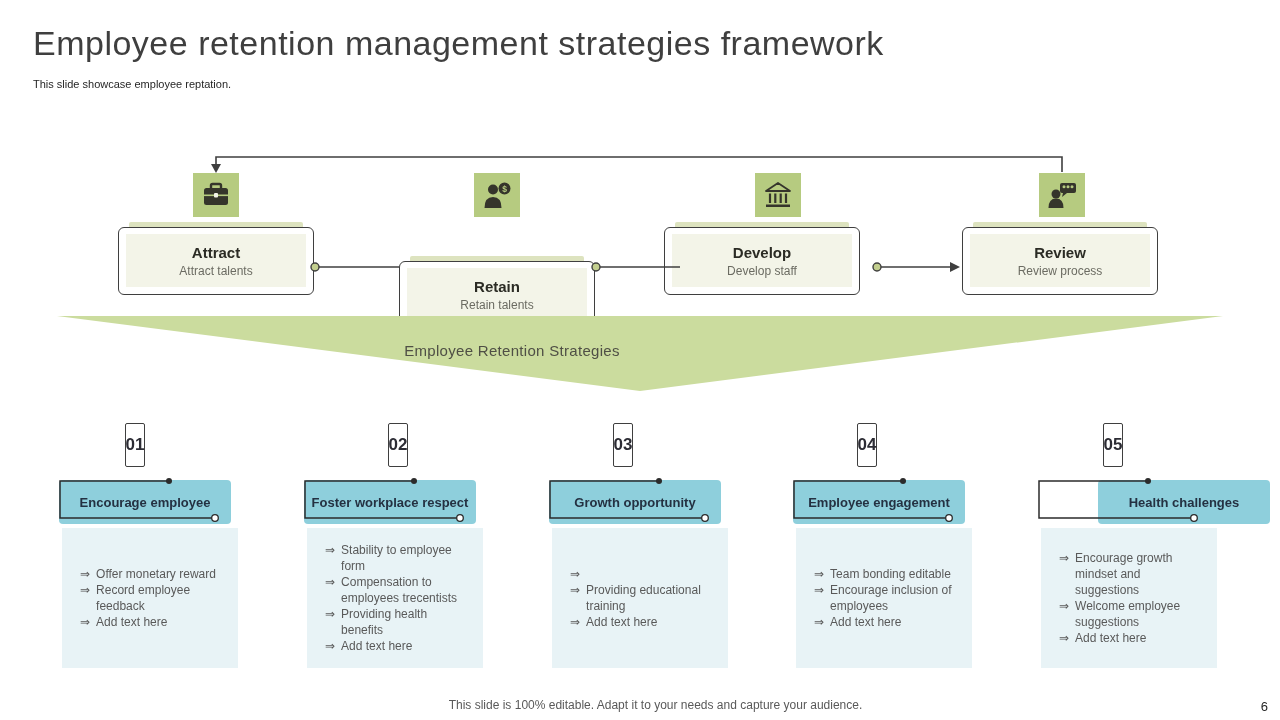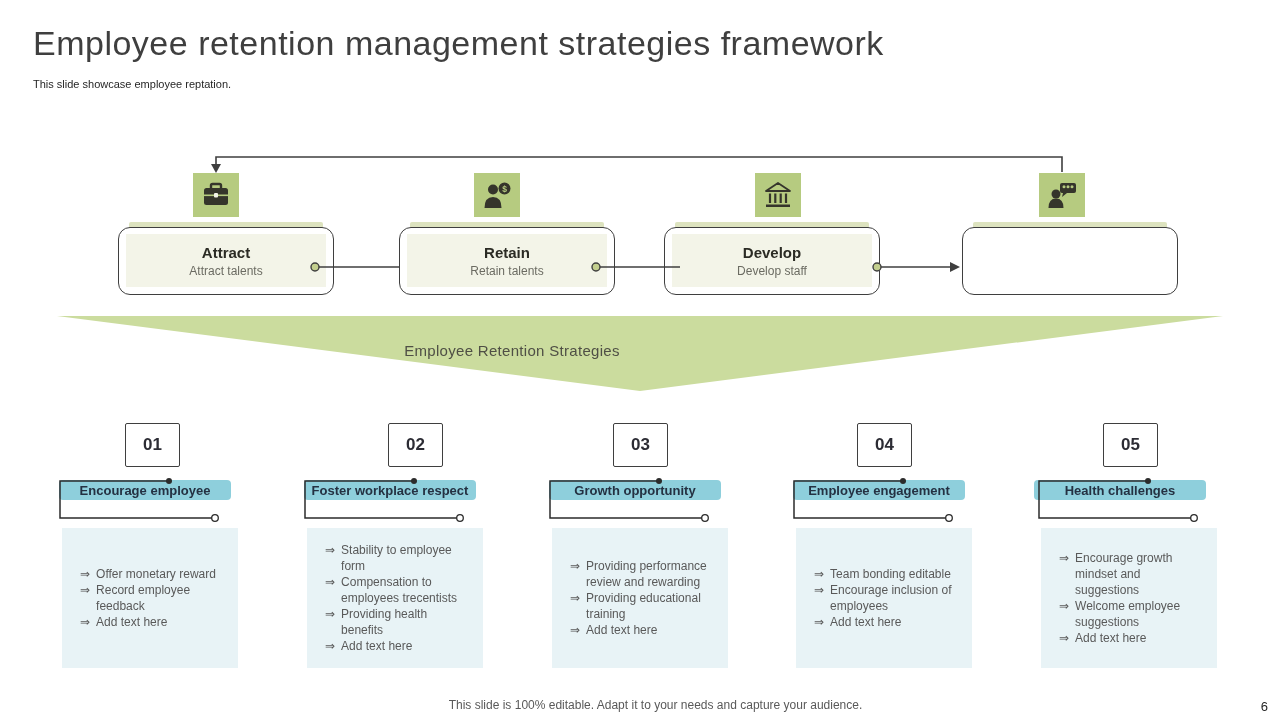--- a/index.html
+++ b/index.html
@@ -6,42 +6,42 @@
   body{width:1280px;height:720px;position:relative;background:#ffffff;
        font-family:"Liberation Sans", sans-serif;overflow:hidden;}
 
   .abs{position:absolute;}
 
   
   #page-title{left:33px;top:24px;font-size:34px;letter-spacing:.5px;color:#3f3f3f;font-weight:400;}
   #page-subtitle{left:33px;top:78px;font-size:11px;color:#262626;}
 
   
-  .stage-box{top:227px;width:216px;height:68px;background:#ffffff;
-             border:1.5px solid #3f3f3f;border-radius:12px;box-sizing:border-box;}
+  .stage-box{top:227px;width:196px;height:68px;background:#ffffff;
+             border:1.5px solid #3f3f3f;border-radius:6px;box-sizing:border-box;}
   .stage-strip{position:absolute;top:-6px;left:10px;right:10px;height:8px;
                background:#dde3bf;border-radius:2px;z-index:-1;}
   .stage-inner{position:absolute;left:7px;right:7px;top:6px;bottom:7px;background:#f3f4e8;
                display:flex;flex-direction:column;align-items:center;justify-content:center;gap:3px;}
   .stage-title{font-size:15px;font-weight:bold;color:#2b2b24;}
   .stage-sub{font-size:12px;color:#6b6b62;}
 
   
   .icon-sq{top:173px;width:46px;height:44px;background:#b6cb80;
            display:flex;align-items:center;justify-content:center;}
 
   
   #funnel-label{top:342px;left:0;width:1024px;text-align:center;
                 font-size:15px;color:#4f4f45;letter-spacing:.3px;}
 
   
-  .num-box{top:423px;width:55px;height:44px;background:#fff;border:1.5px solid #3f3f3f;
+  .num-box{top:423px;width:20px;height:44px;background:#fff;border:1.5px solid #3f3f3f;
            border-radius:2px;box-sizing:border-box;display:flex;align-items:center;
            justify-content:center;font-size:17px;font-weight:bold;color:#2c2c34;}
-  .hdr{top:480px;width:172px;height:20px;background:#8ecfdc;border-radius:4px;
+  .hdr{top:480px;width:172px;height:44px;background:#8ecfdc;border-radius:4px;
        display:flex;align-items:center;justify-content:center;
        font-size:13px;font-weight:bold;color:#243142;z-index:1;}
   .content{top:528px;width:176px;height:140px;background:#e8f3f6;box-sizing:border-box;
            padding:6px 8px 6px 18px;display:flex;flex-direction:column;justify-content:center;
            font-size:12px;line-height:16px;color:#595959;}
   .item{display:flex;gap:6px;}
   .item .blt{flex:0 0 auto;}
   .item .txt{max-width:122px;}
 
   
@@ -95,54 +95,58 @@
   </svg>
 </div>
 
 <div class="abs stage-box" style="left:118px;">
   <div class="stage-strip"></div>
   <div class="stage-inner">
     <div class="stage-title">Attract</div>
     <div class="stage-sub">Attract talents</div>
   </div>
 </div>
-<div class="abs stage-box" style="left:399px;">
+<div class="abs stage-box" style="left:399px;margin-top:34px;">
   <div class="stage-strip"></div>
   <div class="stage-inner">
     <div class="stage-title">Retain</div>
     <div class="stage-sub">Retain talents</div>
   </div>
 </div>
 <div class="abs stage-box" style="left:664px;">
   <div class="stage-strip"></div>
   <div class="stage-inner">
     <div class="stage-title">Develop</div>
     <div class="stage-sub">Develop staff</div>
   </div>
 </div>
 <div class="abs stage-box" style="left:962px;">
   <div class="stage-strip"></div>
+  <div class="stage-inner">
+    <div class="stage-title">Review</div>
+    <div class="stage-sub">Review process</div>
+  </div>
 </div>
 
 <svg class="abs" style="left:0;top:0;" width="1280" height="400">
   <polygon points="57,316 1223,316 640,391" fill="#cbdc9e"></polygon>
 </svg>
 <div class="abs" id="funnel-label">Employee Retention Strategies</div>
 
 <div class="abs num-box" style="left:125px;">01</div>
 <div class="abs num-box" style="left:388px;">02</div>
 <div class="abs num-box" style="left:613px;">03</div>
 <div class="abs num-box" style="left:857px;">04</div>
 <div class="abs num-box" style="left:1103px;">05</div>
 
 <div class="abs hdr" style="left:59px;">Encourage employee</div>
 <div class="abs hdr" style="left:304px;">Foster workplace respect</div>
 <div class="abs hdr" style="left:549px;">Growth opportunity</div>
 <div class="abs hdr" style="left:793px;">Employee engagement</div>
-<div class="abs hdr" style="left:1034px;">Health challenges</div>
+<div class="abs hdr" style="left:1098px;">Health challenges</div>
 
 <div class="abs content" style="left:62px;">
   <div class="item">
       <span class="blt">⇒</span>
       <span class="txt">Offer monetary reward</span>
     </div>
   <div class="item">
       <span class="blt">⇒</span>
       <span class="txt">Record employee feedback</span>
     </div>
@@ -165,21 +169,20 @@
       <span class="txt">Providing health benefits</span>
     </div>
   <div class="item">
       <span class="blt">⇒</span>
       <span class="txt">Add text here</span>
     </div>
 </div>
 <div class="abs content" style="left:552px;">
   <div class="item">
       <span class="blt">⇒</span>
-      <span class="txt">Providing performance review and rewarding</span>
     </div>
   <div class="item">
       <span class="blt">⇒</span>
       <span class="txt">Providing educational training</span>
     </div>
   <div class="item">
       <span class="blt">⇒</span>
       <span class="txt">Add text here</span>
     </div>
 </div>

